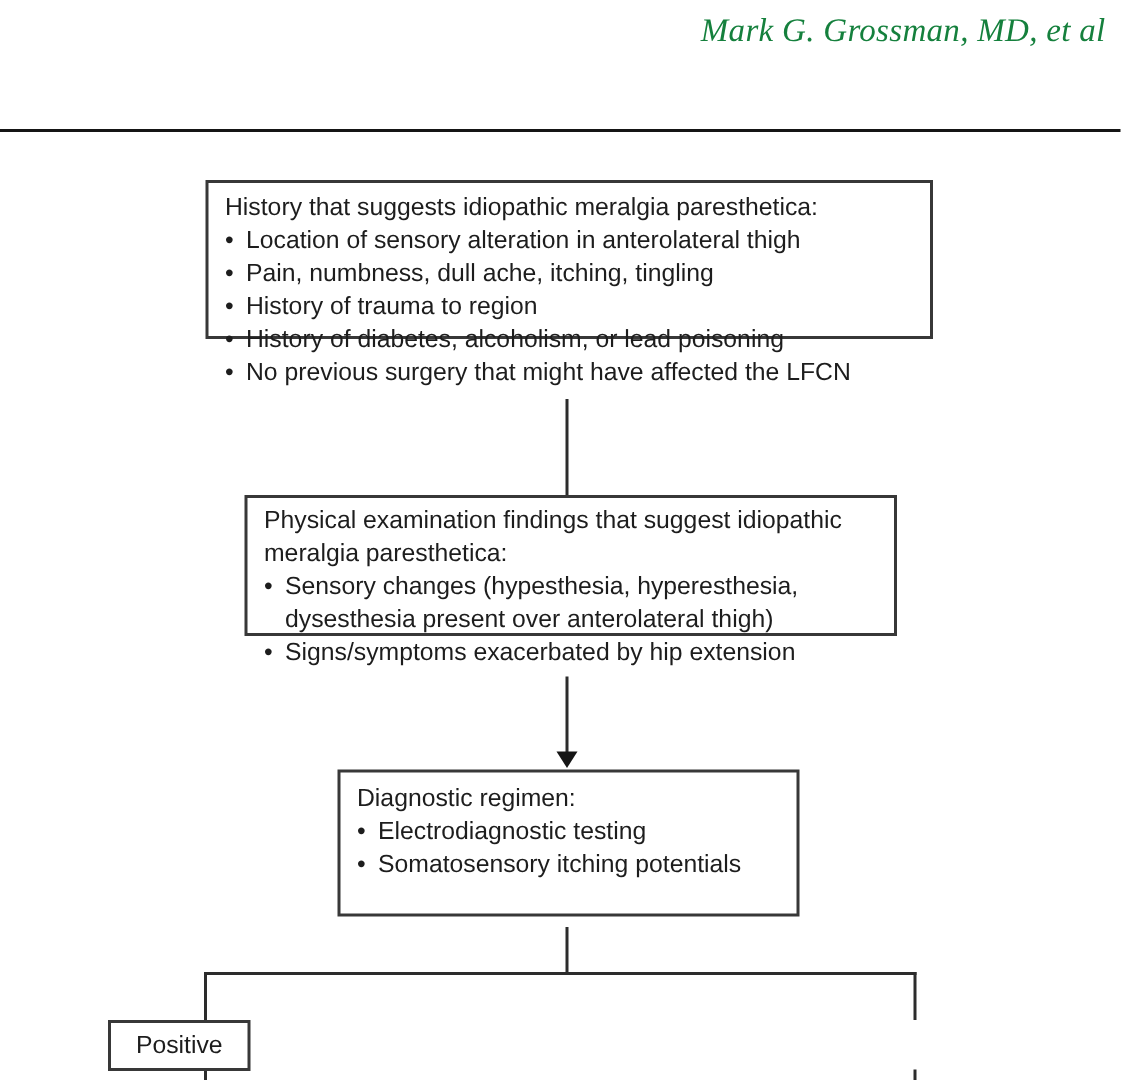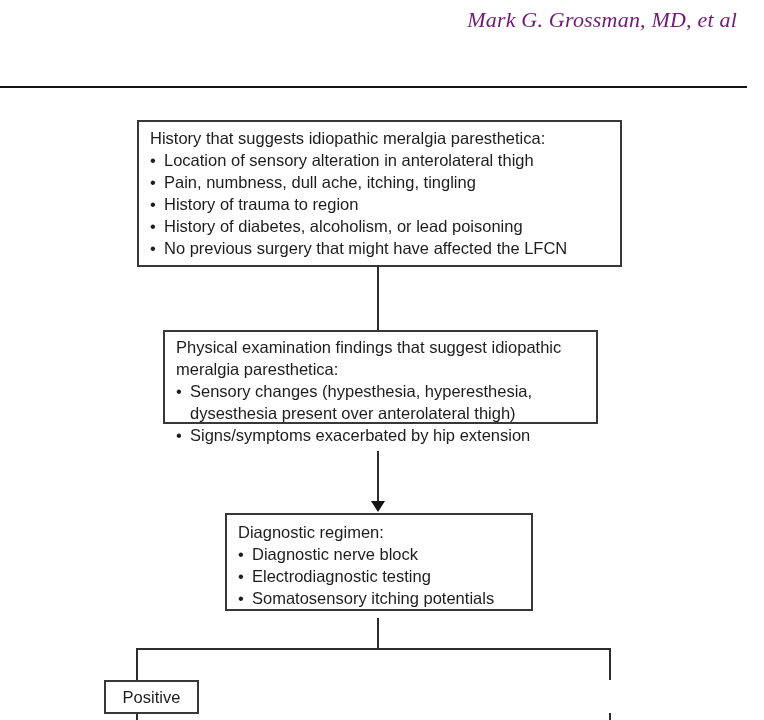--- a/index.html
+++ b/index.html
@@ -13,21 +13,21 @@
     font-family:"Liberation Sans", sans-serif;
   }
   .author{
     position:absolute;
     top:7px;
     right:27px;
     font-family:"Liberation Serif", serif;
     font-style:italic;
     font-size:22px;
     line-height:26px;
-    color:#701a75;
+    color:#15803d;
     letter-spacing:0.2px;
     white-space:nowrap;
   }
   .rule{
     position:absolute;
     left:0;
     top:86px;
     width:747px;
     height:2px;
     background:#151515;
@@ -35,21 +35,21 @@
   .box{
     position:absolute;
     box-sizing:border-box;
     border:2px solid #383838;
     background:#ffffff;
     color:#1d1d1d;
     font-size:16.5px;
     line-height:22px;
     padding:5px 8px 5px 11px;
   }
-  .box-history{ left:137px; top:120px; width:485px; height:147px; }
+  .box-history{ left:137px; top:120px; width:485px; height:106px; }
   .box-physical{ left:163px; top:330px; width:435px; height:94px; padding-top:4px; }
   .box-diagnostic{ left:225px; top:513px; width:308px; height:98px; padding-top:6px; }
   .bullet{
     position:relative;
     padding-left:14px;
   }
   .bullet::before{
     content:"\2022";
     position:absolute;
     left:0;
@@ -60,21 +60,21 @@
     box-sizing:border-box;
     border:2px solid #383838;
     background:#ffffff;
     color:#1d1d1d;
     font-size:16.5px;
     display:flex;
     align-items:center;
     justify-content:center;
     padding:0;
   }
-  .leaf-positive{ left:104px; top:680px; width:95px; height:34px; }
+  .leaf-positive{ left:72px; top:680px; width:95px; height:34px; }
   .leaf-negative{ left:563px; top:680px; width:94px; height:33px;margin-top:48px; }
   .cline{
     position:absolute;
     background:#2c2c2c;
   }
   .conn-1{ left:377px; top:266px; width:2px; height:64px; }
   .conn-2{ left:377px; top:451px; width:2px; height:54px; }
   .conn-3{ left:377px; top:618px; width:2px; height:30px; }
   .branch{ left:136px; top:648px; width:475px; height:2px; }
   .drop-left{ left:136px; top:648px; width:2px; height:32px; }
@@ -118,21 +118,20 @@
       <div class="box-title">Physical examination findings that suggest idiopathic meralgia paresthetica:</div>
       <div class="bullet">Sensory changes (hypesthesia, hyperesthesia, dysesthesia present over anterolateral thigh)</div>
       <div class="bullet">Signs/symptoms exacerbated by hip extension</div>
     </div>
 
     <div class="cline conn-2"></div>
     <div class="arrowhead"></div>
 
     <div class="box box-diagnostic">
       <div class="box-title">Diagnostic regimen:</div>
-      <div class="bullet">Diagnostic nerve block</div>
       <div class="bullet">Electrodiagnostic testing</div>
       <div class="bullet">Somatosensory itching potentials</div>
     </div>
 
     <div class="cline conn-3"></div>
     <div class="cline branch"></div>
     <div class="cline drop-left"></div>
     <div class="cline drop-right"></div>
 
     <div class="leaf leaf-positive">Positive</div>

